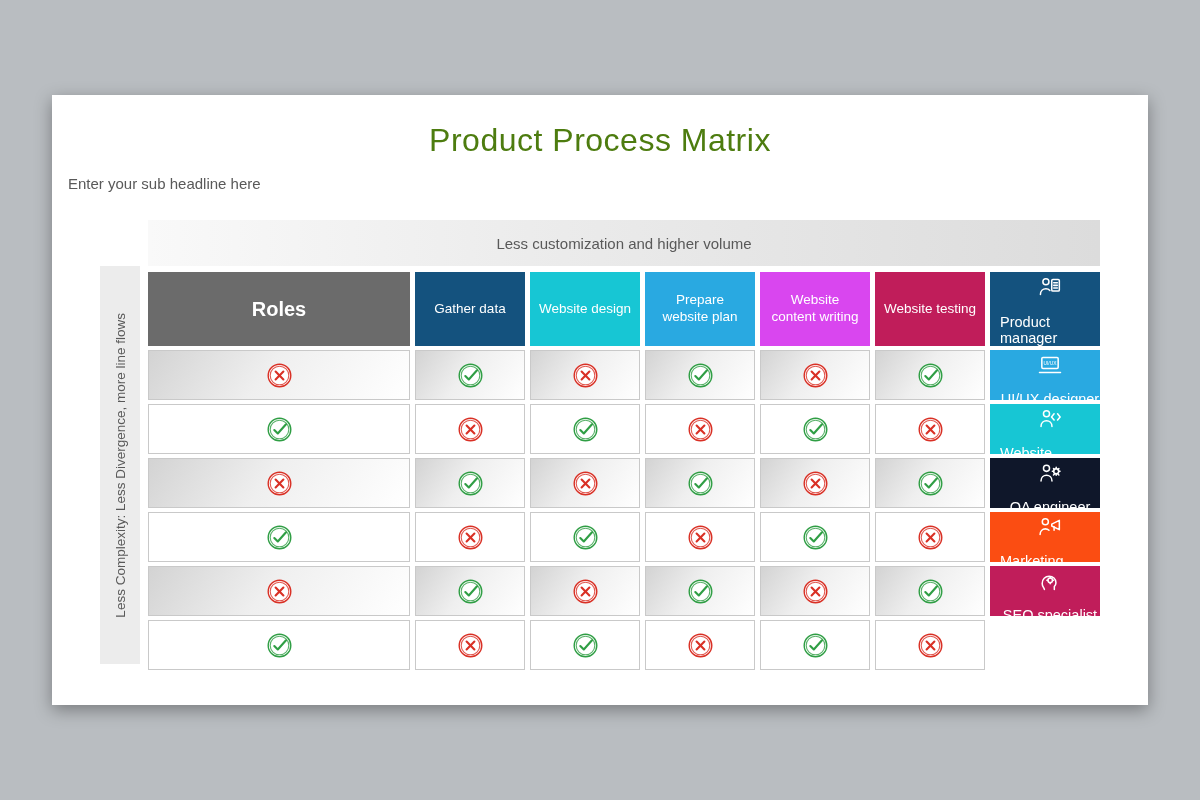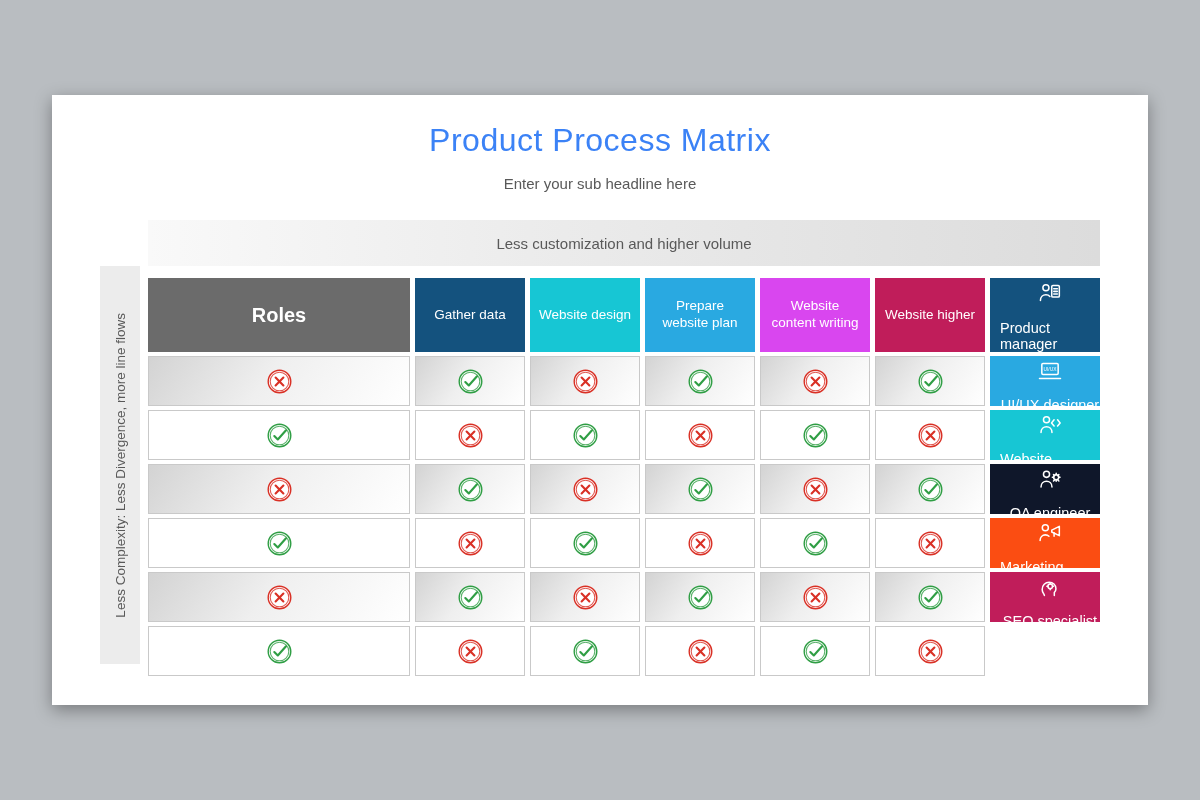--- a/index.html
+++ b/index.html
@@ -10,44 +10,44 @@
     position:relative;
     overflow:hidden;
   }
   .slide {
     position:absolute; left:52px; top:95px; width:1096px; height:610px;
     background:#ffffff;
     box-shadow:0 5px 16px rgba(0,0,0,.35);
   }
   .title {
     position:absolute; top:27px; left:0; right:0;
-    text-align:center; font-size:32px; color:#3b82f6; font-weight:400;
+    text-align:center; font-size:32px; color:#4d7c0f; font-weight:400;
     letter-spacing:.5px;
   }
   .subtitle {
     position:absolute; top:80px; left:0; right:0;
-    text-align:center; font-size:15px; color:#595959;
+    text-align:left; font-size:15px; color:#595959;padding-left:16px;
   }
   .top-axis {
     position:absolute; left:96px; top:125px; width:952px; height:46px;
     background:linear-gradient(90deg,#f9f9f9 0%,#ececec 40%,#dcdcdc 100%);
     display:flex; align-items:center; justify-content:center;
     font-size:15px; color:#595959;
   }
   .left-axis {
     position:absolute; left:48px; top:171px; width:40px; height:398px;
     background:#ececec;
     display:flex; align-items:center; justify-content:center;
   }
   .left-axis span {
     writing-mode:vertical-rl; transform:rotate(180deg);
     font-size:13.5px; color:#595959; white-space:nowrap;
   }
   .matrix {
-    position:absolute; left:96px; top:183px; width:952px; height:398px;
+    position:absolute; left:96px; top:177px; width:952px; height:398px;
     display:grid;
     grid-template-columns:262px repeat(6,110px);
     grid-template-rows:74px repeat(6,50px);
     gap:4px 5px;
   }
   .cell { display:flex; align-items:center; justify-content:center; }
   .roles-header {
     background:#6b6b6b; color:#fff; font-size:20px; font-weight:bold;
   }
   .col-header {
@@ -92,21 +92,21 @@
       <div class="cell col-header" style="background:#17c6d4">
         <span>Website design</span>
       </div>
       <div class="cell col-header" style="background:#29a9e1">
         <span>Prepare website plan</span>
       </div>
       <div class="cell col-header" style="background:#d946ef">
         <span>Website content writing</span>
       </div>
       <div class="cell col-header" style="background:#c01d5a">
-        <span>Website higher</span>
+        <span>Website testing</span>
       </div>
       <div class="cell row-label" style="background:#14527e">
         <span class="role-icon">
           <svg viewBox="0 0 24 24">
             <circle cx="8.5" cy="7.5" r="2.6"></circle>
             <path d="M3.8 18.5c0-3.1 2.1-5 4.7-5 1.4 0 2.6.5 3.4 1.4"></path>
             <rect x="13.5" y="5.5" width="6.5" height="10" rx="1"></rect>
             <path d="M15.2 8.3h3.1M15.2 10.6h3.1M15.2 12.9h3.1"></path>
           </svg>
         </span>

